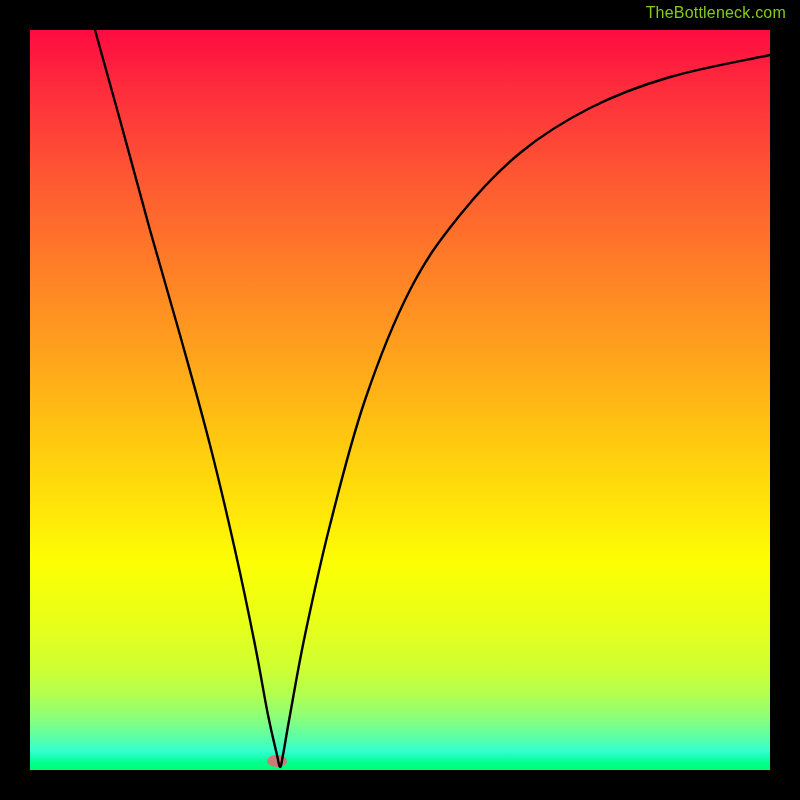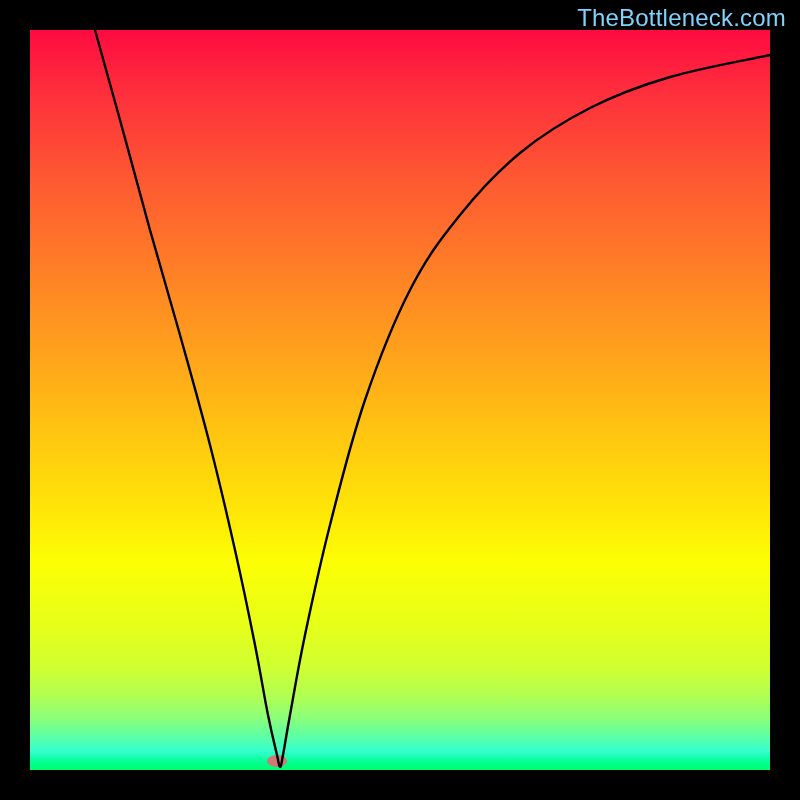--- a/index.html
+++ b/index.html
@@ -47,22 +47,22 @@
     top: 30px;
     width: 740px;
     height: 740px;
     overflow: visible;
   }
 
   .watermark {
     position: absolute;
     top: 4px;
     right: 14px;
-    color: #7dd3fc;
-    font-size: 24px;
+    color: #84cc16;
+    font-size: 16px;
     font-weight: 500;
     letter-spacing: 0.2px;
   }
 </style>
 </head>
 <body>
 
 <div class="frame"></div>
 
 <div class="marker"></div>

